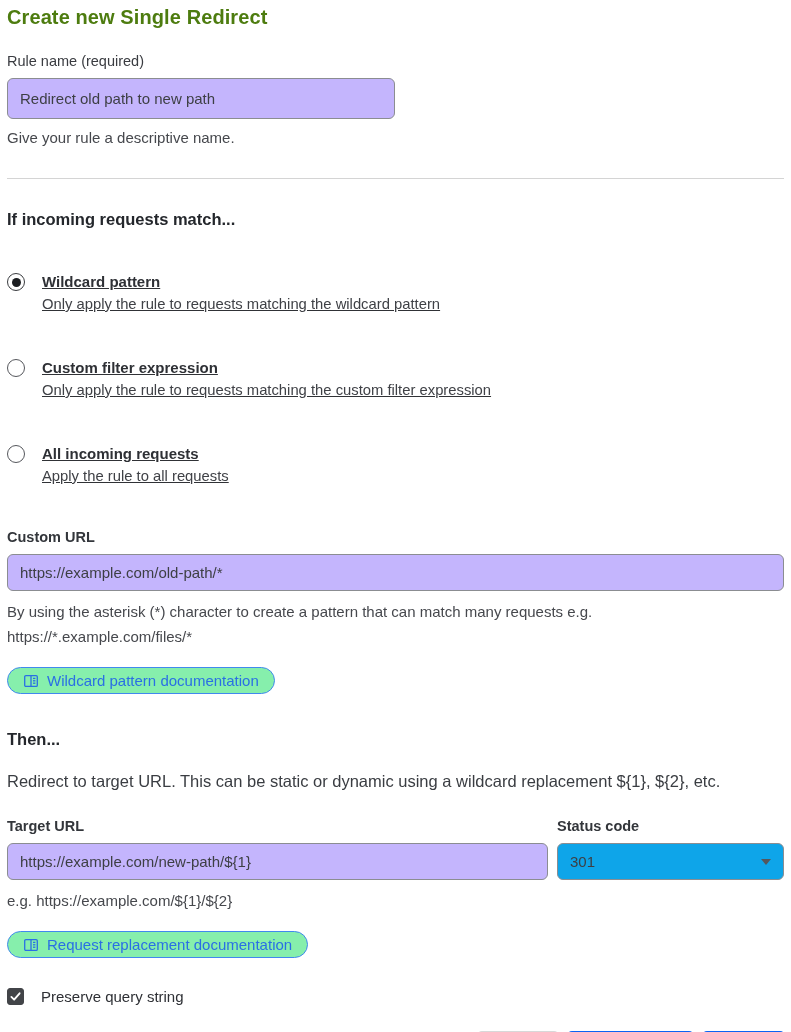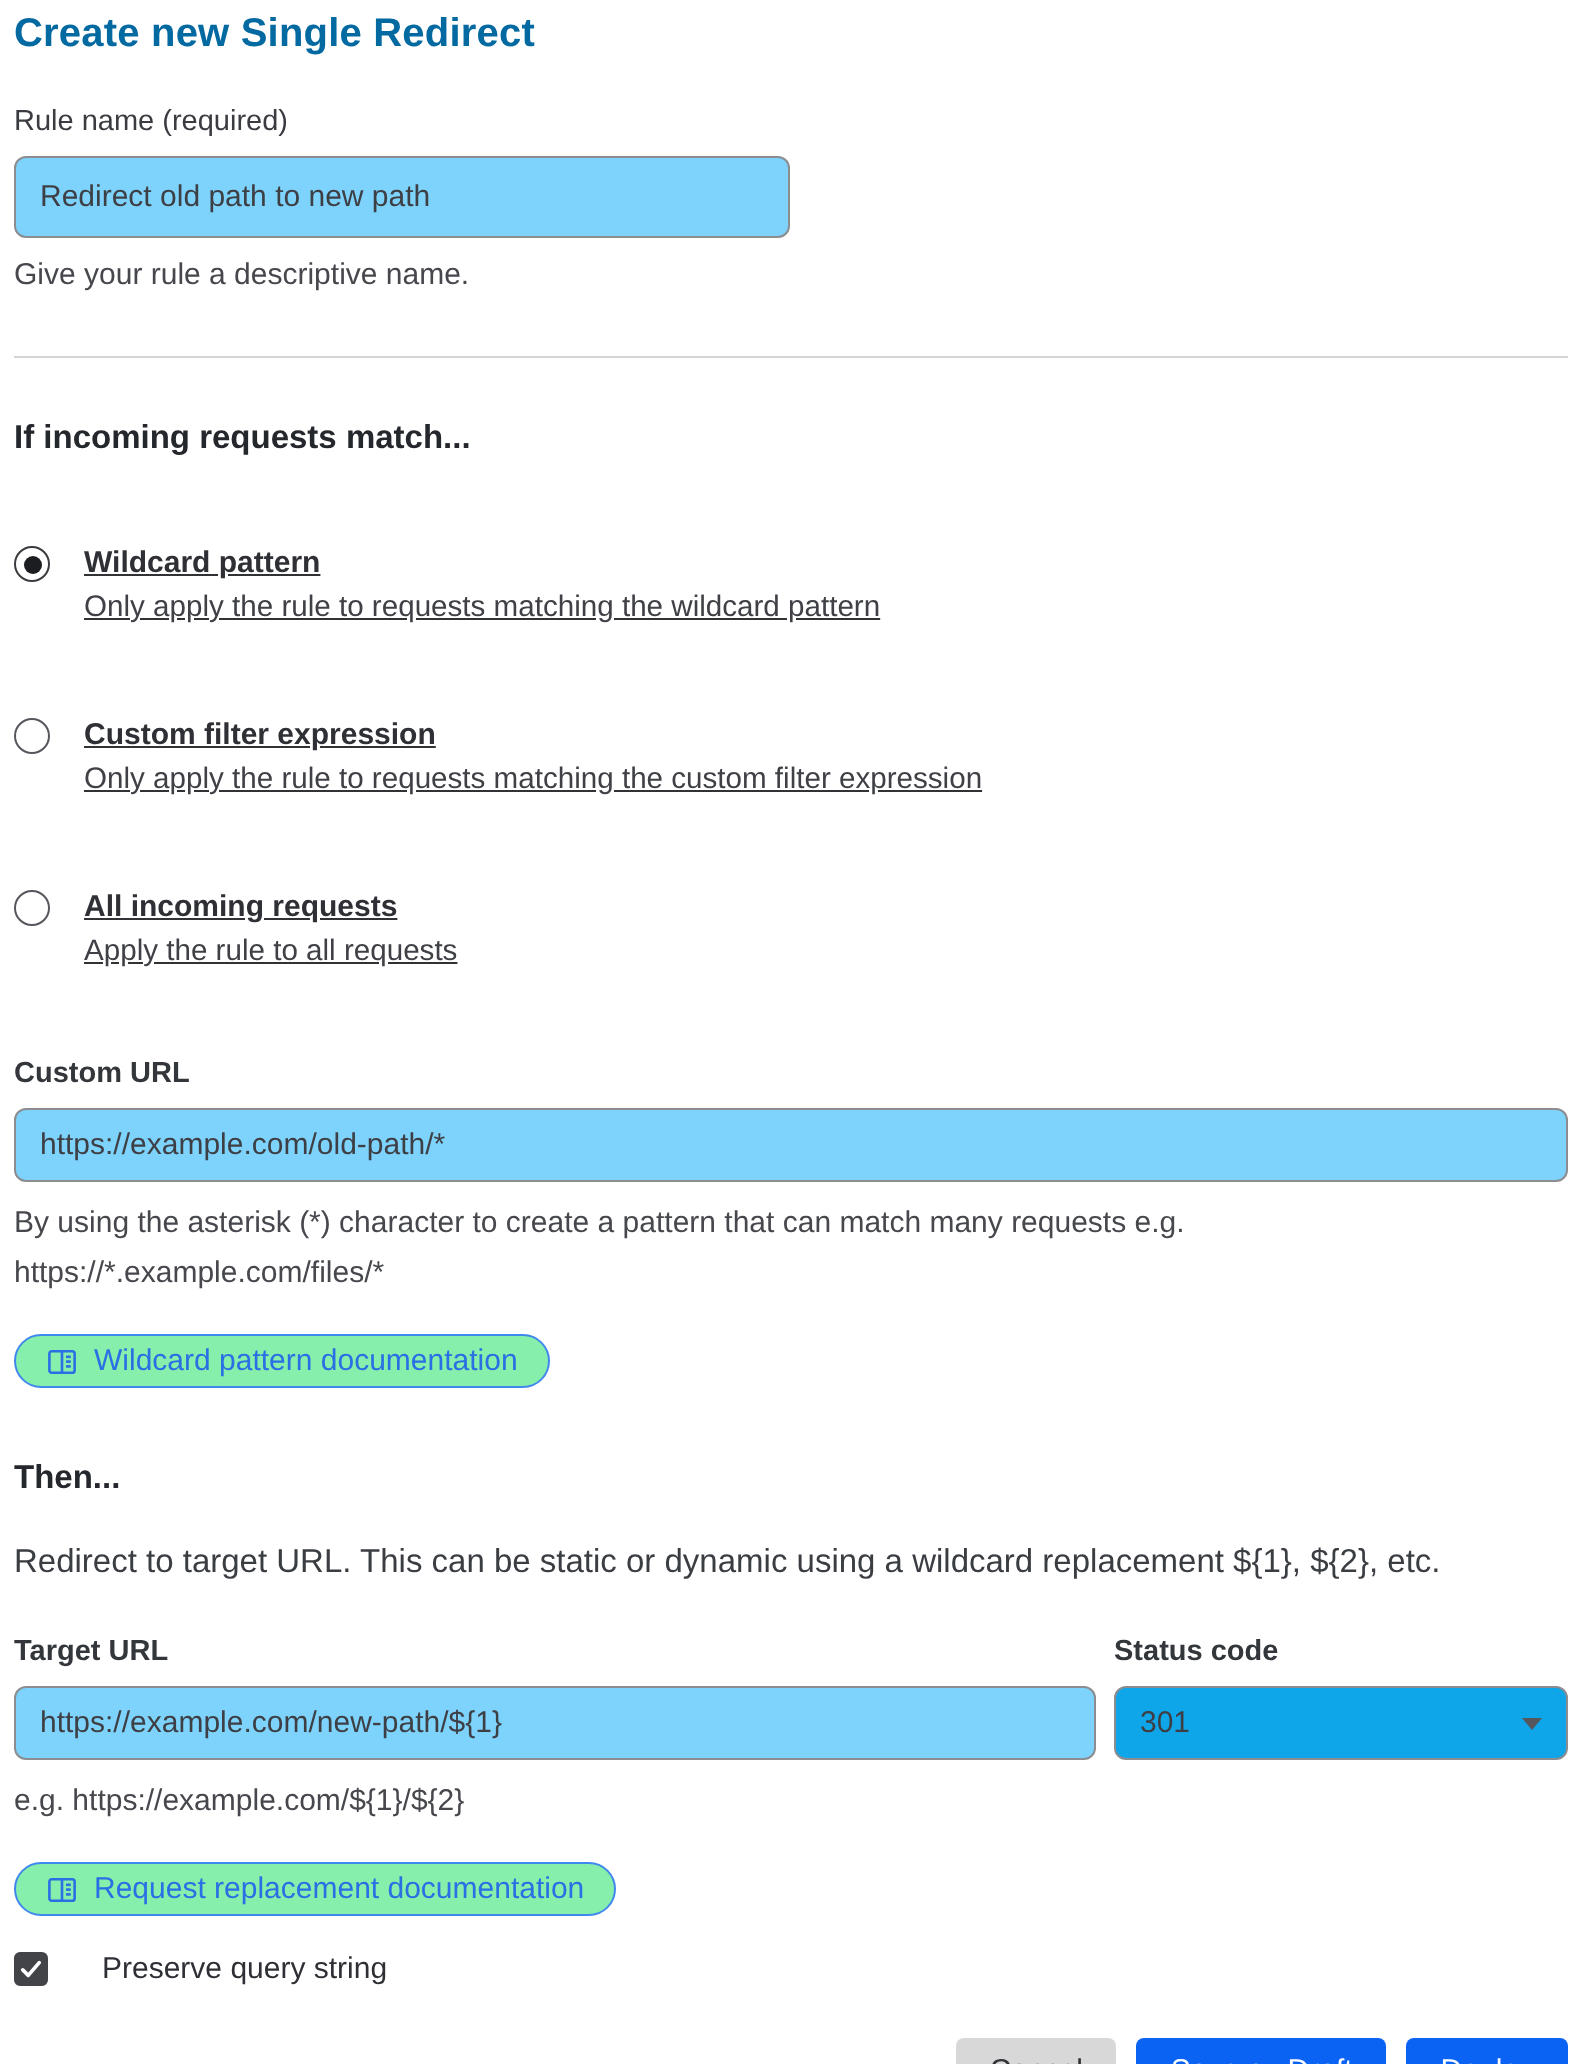--- a/index.html
+++ b/index.html
@@ -3,30 +3,30 @@
 <meta charset="utf-8">
 <style>
   * { margin:0; padding:0; box-sizing:border-box; }
   html,body { background:#ffffff; }
   body {
     width:791px; min-height:1032px; margin:0 auto;
     font-family:"Liberation Sans","DejaVu Sans",sans-serif;
     color:#303236;
     padding:6px 7px 8px 7px;
   }
-  .page-title { font-size:20px; font-weight:700; color:#0369a1; letter-spacing:.1px; }
+  .page-title { font-size:20px; font-weight:700; color:#4d7c0f; letter-spacing:.1px; }
 
   .field-label { margin-top:24px; font-size:14.5px; color:#3a3c41; }
   .field-label.semibold { font-weight:700; color:#33363b; }
 
   .text-input {
     display:block; margin-top:9px; height:41px; width:388px;
     border:1px solid #8b8d91; border-radius:6px;
     padding:0 12px; font-family:inherit; font-size:15px; color:#3d3f44;
-    outline:none; background:#7dd3fc;
+    outline:none; background:#c4b5fd;
   }
   .text-input.slim { height:37px; width:100%; }
 
   .help-text { margin-top:6px; font-size:15px; color:#46484d; line-height:25px; }
 
   hr.divider { border:none; border-top:1px solid #d4d4d4; margin-top:28px; }
 
   .section-heading { margin-top:31px; font-size:16.5px; font-weight:700; color:#24272c; }
 
   .radio-group { margin-top:42px; }
@@ -62,21 +62,21 @@
     margin-top:9px; height:37px; width:100%;
     border:1px solid #8b8d91; border-radius:6px; background:#0ea5e9;
     display:flex; align-items:center; justify-content:space-between;
     padding:0 12px; font-size:15px; color:#3d3f44; cursor:pointer;
   }
   .select-arrow {
     width:0; height:0; border-left:5.5px solid transparent;
     border-right:5.5px solid transparent; border-top:6.5px solid #55575c;
   }
 
-  .checkbox-row { display:flex; align-items:flex-end; margin-top:18px;gap:10px; }
+  .checkbox-row { display:flex; align-items:flex-end; margin-top:30px; }
   .checkbox {
     width:17px; height:17px; border-radius:3px; background:#424448;
     display:flex; align-items:center; justify-content:center; cursor:pointer;
     border:1px solid #424448;
   }
   .checkbox svg { display:none; }
   .checkbox[data-checked="true"] svg { display:block; }
   .checkbox-label { margin-left:17px; font-size:15px; color:#2e3035; }
 
   .footer { margin-top:26px; display:flex; justify-content:flex-end; gap:10px; }

